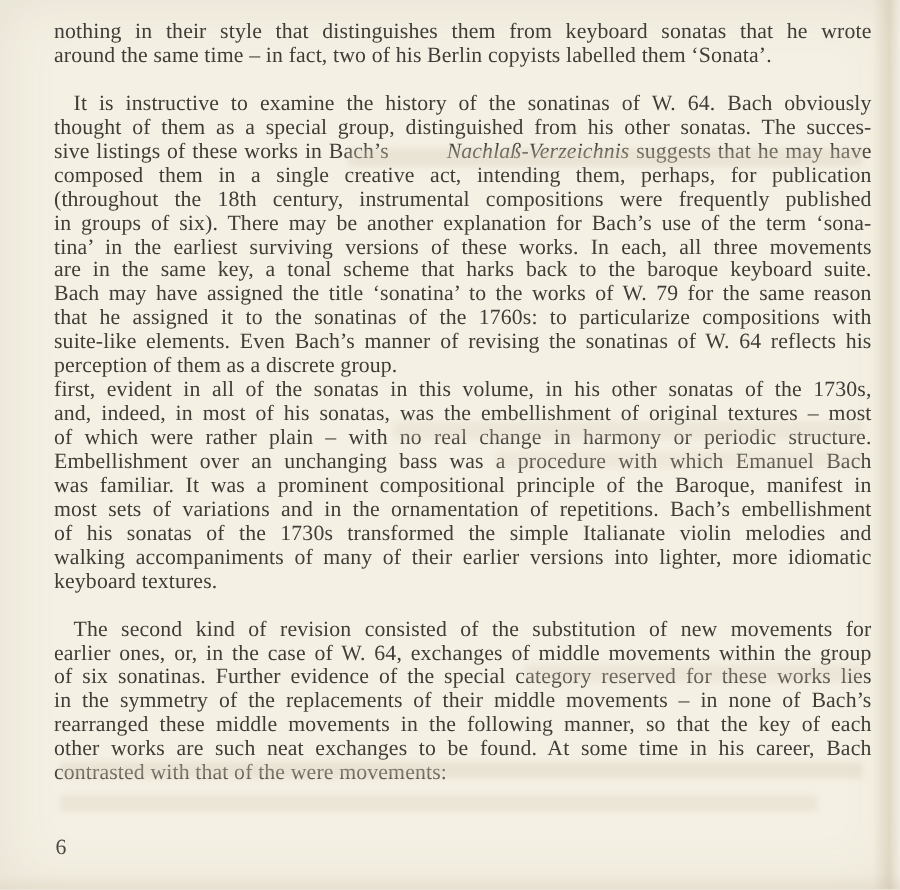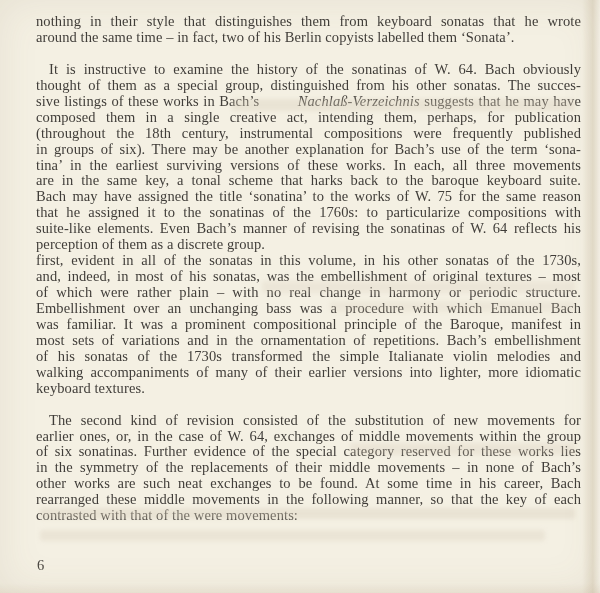--- a/index.html
+++ b/index.html
@@ -90,43 +90,43 @@
       </div>
       <div class="para">
         <div class="line indent">It is instructive to examine the history of the sonatinas of W. 64. Bach obviously</div>
         <div class="line">thought of them as a special group, distinguished from his other sonatas. The succes-</div>
         <div class="line">sive listings of these works in Bach’s <i>Nachlaß-Verzeichnis</i> suggests that he may have</div>
         <div class="line">composed them in a single creative act, intending them, perhaps, for publication</div>
         <div class="line">(throughout the 18th century, instrumental compositions were frequently published</div>
         <div class="line">in groups of six). There may be another explanation for Bach’s use of the term ‘sona-</div>
         <div class="line">tina’ in the earliest surviving versions of these works. In each, all three movements</div>
         <div class="line">are in the same key, a tonal scheme that harks back to the baroque keyboard suite.</div>
-        <div class="line">Bach may have assigned the title ‘sonatina’ to the works of W. 75 for the same reason</div>
+        <div class="line">Bach may have assigned the title ‘sonatina’ to the works of W. 79 for the same reason</div>
         <div class="line">that he assigned it to the sonatinas of the 1760s: to particularize compositions with</div>
         <div class="line">suite-like elements. Even Bach’s manner of revising the sonatinas of W. 64 reflects his</div>
         <div class="line last">perception of them as a discrete group.</div>
       </div>
       <div class="para">
         <div class="line">first, evident in all of the sonatas in this volume, in his other sonatas of the 1730s,</div>
         <div class="line">and, indeed, in most of his sonatas, was the embellishment of original textures – most</div>
         <div class="line">of which were rather plain – with no real change in harmony or periodic structure.</div>
         <div class="line">Embellishment over an unchanging bass was a procedure with which Emanuel Bach</div>
         <div class="line">was familiar. It was a prominent compositional principle of the Baroque, manifest in</div>
         <div class="line">most sets of variations and in the ornamentation of repetitions. Bach’s embellishment</div>
         <div class="line">of his sonatas of the 1730s transformed the simple Italianate violin melodies and</div>
         <div class="line">walking accompaniments of many of their earlier versions into lighter, more idiomatic</div>
         <div class="line last">keyboard textures.</div>
       </div>
       <div class="para">
         <div class="line indent">The second kind of revision consisted of the substitution of new movements for</div>
         <div class="line">earlier ones, or, in the case of W. 64, exchanges of middle movements within the group</div>
         <div class="line">of six sonatinas. Further evidence of the special category reserved for these works lies</div>
         <div class="line">in the symmetry of the replacements of their middle movements – in none of Bach’s</div>
+        <div class="line">rearranged these middle movements in the following manner, so that the key of each</div>
         <div class="line">other works are such neat exchanges to be found. At some time in his career, Bach</div>
-        <div class="line">rearranged these middle movements in the following manner, so that the key of each</div>
         <div class="line last">contrasted with that of the were movements:</div>
       </div>
     </div>
 
   <div class="ghost" style="left:232px; top:99px;  width:343px; height:12px;"></div>
   <div class="ghost" style="left:262px; top:281px; width:313px; height:12px; opacity:.28;"></div>
   <div class="ghost" style="left:330px; top:301px; width:245px; height:11px; opacity:.25;"></div>
   <div class="ghost" style="left:350px; top:443px; width:225px; height:12px; opacity:.30;"></div>
   <div class="ghost" style="left:40px;  top:508px; width:535px; height:11px; opacity:.40;"></div>
   <div class="ghost" style="left:40px;  top:530px; width:505px; height:11px; opacity:.34;"></div>

